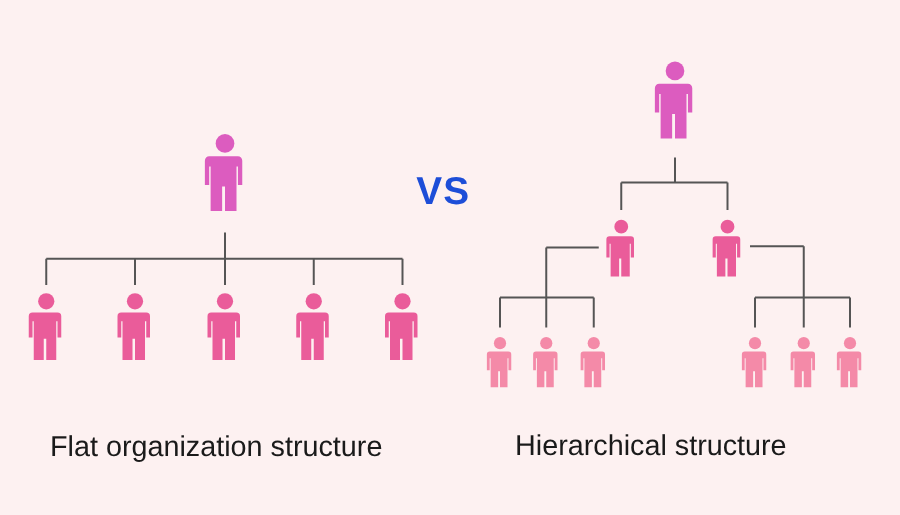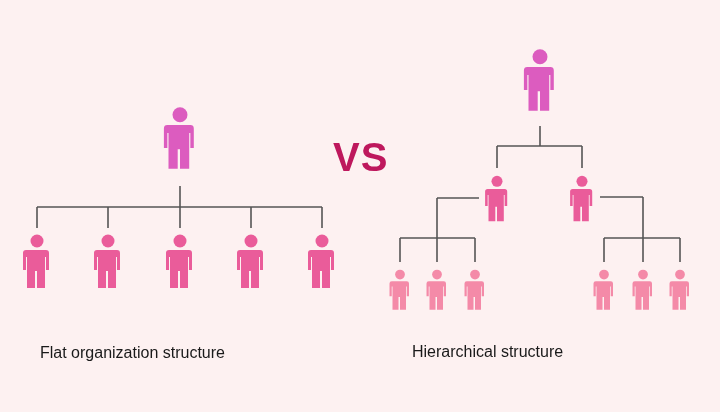--- a/index.html
+++ b/index.html
@@ -1,19 +1,19 @@
 <!DOCTYPE html>
 <html><head>
 <meta charset="utf-8">
 <style>
   html, body { margin:0; padding:0; }
   body { width:720px; height:412px; background:#fdf1f1; position:relative; overflow:hidden; font-family:"Liberation Sans", sans-serif; }
   svg.diagram { position:absolute; left:0; top:0; }
-  .caption { position:absolute; font-size:16px; color:#1a1a1a; white-space:nowrap; }
-  .vs { position:absolute; font-size:40px; font-weight:bold; color:#be185d; letter-spacing:1px; }
+  .caption { position:absolute; font-size:23px; color:#1a1a1a; white-space:nowrap; }
+  .vs { position:absolute; font-size:31px; font-weight:bold; color:#1d4ed8; letter-spacing:1px; }
 </style>
 </head>
 <body>
 
 <svg class="diagram" width="720" height="412" viewBox="0 0 720 412">
   <defs>
     <g id="person">
       <circle cx="0" cy="-22" r="6.5"></circle>
       <path d="M-9,-13 h18 a3,3 0 0 1 3,3 v17 h-3 v-13 h-1 v31 h-8 v-17 h-2 v17 h-8 v-31 h-1 v13 h-3 v-17 a3,3 0 0 1 3,-3 z"></path>
     </g>

